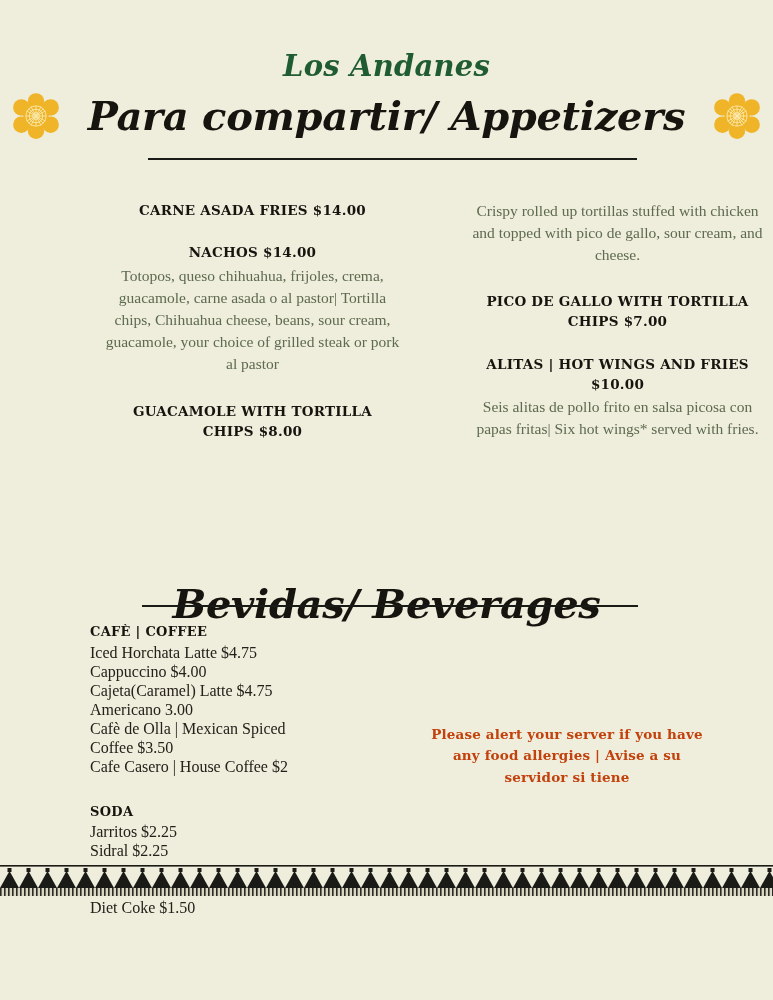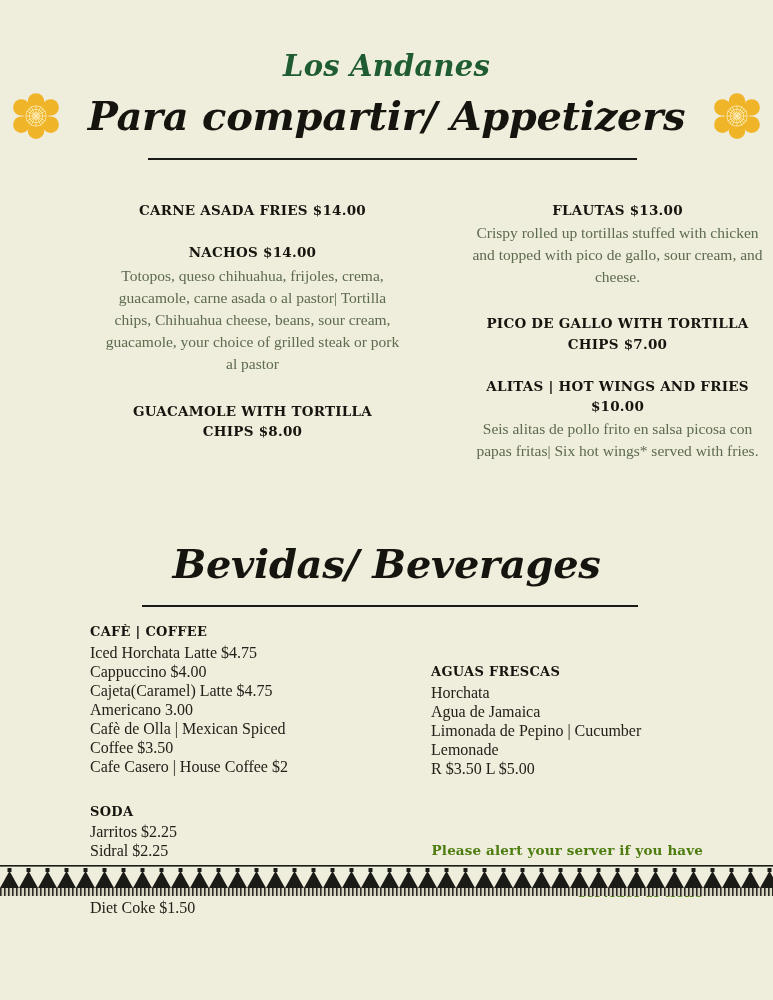--- a/index.html
+++ b/index.html
@@ -119,21 +119,21 @@
     font-family: "Liberation Serif", serif;
     font-size: 15.5px;
     color: #5d6b4f;
     line-height: 1.42;
     margin: 0;
   }
 
   
   .beverages-header {
     position: absolute;
-    top: 544px;
+    top: 584px;
     left: 0;
     width: 773px;
     text-align: center;
   }
   .beverages-title {
     color: #16140f;
     font-family: "DejaVu Serif", serif;
     font-weight: bold;
     font-style: italic;
     font-size: 40px;
@@ -164,25 +164,25 @@
     font-family: "Liberation Serif", serif;
     font-size: 16px;
     color: #24211b;
     line-height: 1.19;
     margin: 0;
   }
 
   .spacer-bev { height: 40px; }
 
   .allergy-note {
-    text-align: right;
+    text-align: center;
     font-family: "DejaVu Serif", serif;
     font-weight: bold;
     font-size: 13.5px;
-    color: #4d7c0f;
+    color: #c2410c;
     line-height: 1.58;
     letter-spacing: 0.15px;
     margin: 0;
   }
 
   
   .bottom-border {
     position: absolute;
     left: 0;
     bottom: 0;
@@ -253,21 +253,20 @@
         <p class="item-name">NACHOS $14.00</p>
         <p class="item-desc">Totopos, queso chihuahua, frijoles, crema, guacamole, carne asada o al pastor| Tortilla chips, Chihuahua cheese, beans, sour cream, guacamole, your choice of grilled steak or pork al pastor</p>
       </div>
       <div class="item" style="margin-top:26px;padding:0 14px;">
         <p class="item-name">GUACAMOLE WITH TORTILLA CHIPS $8.00</p>
       </div>
     </div>
 
     <div class="col col-right-app">
       <div class="item">
-        <p class="item-name">FLAUTAS $13.00</p>
         <p class="item-desc">Crispy rolled up tortillas stuffed with chicken and topped with pico de gallo, sour cream, and cheese.</p>
       </div>
       <div class="item" style="margin-top:25px;padding:0 20px;">
         <p class="item-name">PICO DE GALLO WITH TORTILLA CHIPS $7.00</p>
       </div>
       <div class="item" style="margin-top:8px;">
         <p class="item-name">ALITAS | HOT WINGS AND FRIES $10.00</p>
         <p class="item-desc">Seis alitas de pollo frito en salsa picosa con papas fritas| Six hot wings* served with fries.</p>
       </div>
     </div>
@@ -300,28 +299,20 @@
         <p class="bev-line">Sidral $2.25</p>
         <p class="bev-line">Topo Chico $2.25</p>
         <p class="bev-line">Coke $1.50</p>
         <p class="bev-line">Diet Coke $1.50</p>
       </div>
     </div>
 
     <div class="col col-right-bev">
       <div class="spacer-bev"></div>
 
-      <div class="bev-group">
-        <p class="bev-heading">AGUAS FRESCAS</p>
-        <p class="bev-line">Horchata</p>
-        <p class="bev-line">Agua de Jamaica</p>
-        <p class="bev-line">Limonada de Pepino | Cucumber</p>
-        <p class="bev-line">Lemonade</p>
-        <p class="bev-line">R $3.50 L $5.00</p>
-      </div>
 
       <div style="margin-top:62px;">
         <p class="allergy-note">Please alert your server if you have any food allergies | Avise a su servidor si tiene</p>
       </div>
     </div>
 
   </div>
 
   <svg class="bottom-border" viewBox="0 0 773 38" preserveAspectRatio="none">
     <rect x="0" y="0" width="773" height="38" fill="#efeddb"></rect>

